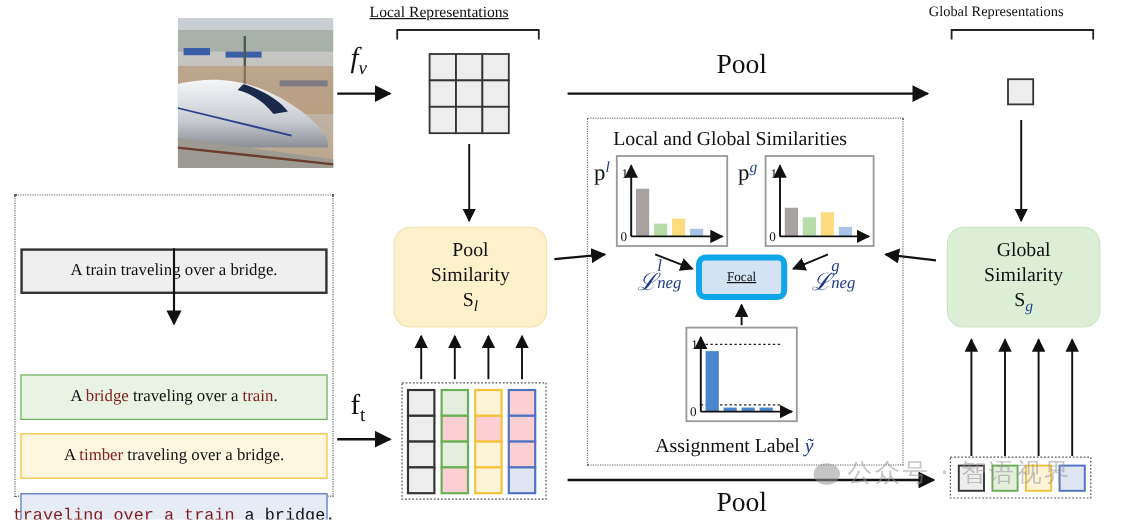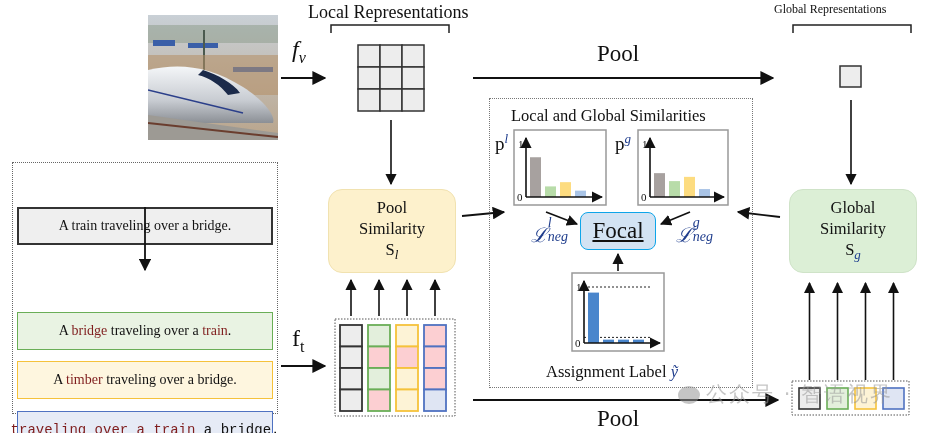--- a/index.html
+++ b/index.html
@@ -24,22 +24,22 @@
   #cap-3 { top: 372px; border: 1.5px solid #4f72c1; background: #e6ebf6; font-family: Liberation Mono, monospace; }
 
   
   .simbox { position: absolute; width: 128px; height: 84px; border-radius: 14px;
             display: flex; flex-direction: column; align-items: center; justify-content: center;
             font-size: 16.5px; line-height: 21px; text-align: center; box-sizing: border-box; }
   #local-sim { left: 328px; top: 189px; background: #fdf1cc; border: 1px solid #f1e2b0; }
   #global-sim { left: 789px; top: 189px; background: #dcefd6; border: 1px solid #cfe3c8; }
 
   #focal { left: 580px; top: 212px; width: 76px; height: 38px; border-radius: 8px;
-           background: #d3e3f3; border: 1px solid #0ea5e9; box-sizing: border-box;
-           display: flex; align-items: center; justify-content: center; font-size: 23px; text-decoration: underline; }
+           background: #d3e3f3; border: 5px solid #0ea5e9; box-sizing: border-box;
+           display: flex; align-items: center; justify-content: center; font-size: 11px; text-decoration: underline; }
 
   #center-panel { left: 489px; top: 98px; width: 264px; height: 290px;
                   border: 1.5px dotted #777; box-sizing: border-box; }
 
   .label { position: absolute; white-space: nowrap; }
   .watermark { position: absolute; left: 678px; top: 380px; font-family: "DejaVu Sans", sans-serif;
                font-size: 21px; color: rgba(150,150,150,0.55); white-space: nowrap; letter-spacing: 2px; }
 </style>
 </head>
 <body>
@@ -67,21 +67,21 @@
     <path d="M0 55 C30 48, 60 50, 95 72 C115 85, 128 100, 125 108 L0 108 Z" fill="url(#body)"></path>
     <path d="M55 55 C70 60, 85 68, 92 78 L80 80 C72 70, 62 63, 50 60 Z" fill="#1b2a4a"></path>
     <path d="M0 75 L95 98" stroke="#2b3f8a" stroke-width="1.5"></path>
     <path d="M0 100 L130 118 L130 125 L0 125 Z" fill="#9d9a94"></path>
     <path d="M0 108 L130 122" stroke="#6a3d2e" stroke-width="2"></path>
   </svg>
 </div>
 
 <div class="label" style="left:292px; top:36px; font-size:24px; font-style:italic;"><span>f</span><sub style="font-size:16px;">v</sub></div>
 
-<div class="label" style="left:308px; top:2px; font-size:18px;">Local Representations</div>
+<div class="label" style="left:308px; top:2px; font-size:13px;text-decoration:underline;">Local Representations</div>
 <div class="label" style="left:774px; top:2px; font-size:12px;">Global Representations</div>
 
 <div class="label" style="left:597px; top:41px; font-size:23px;">Pool</div>
 <div class="label" style="left:597px; top:406px; font-size:23px;">Pool</div>
 
 <div id="caption-panel" class="abs"></div>
 <div id="cap-orig" class="cap">
     <span>A train traveling over a bridge.</span>
   </div>
 <div id="cap-1" class="cap">

